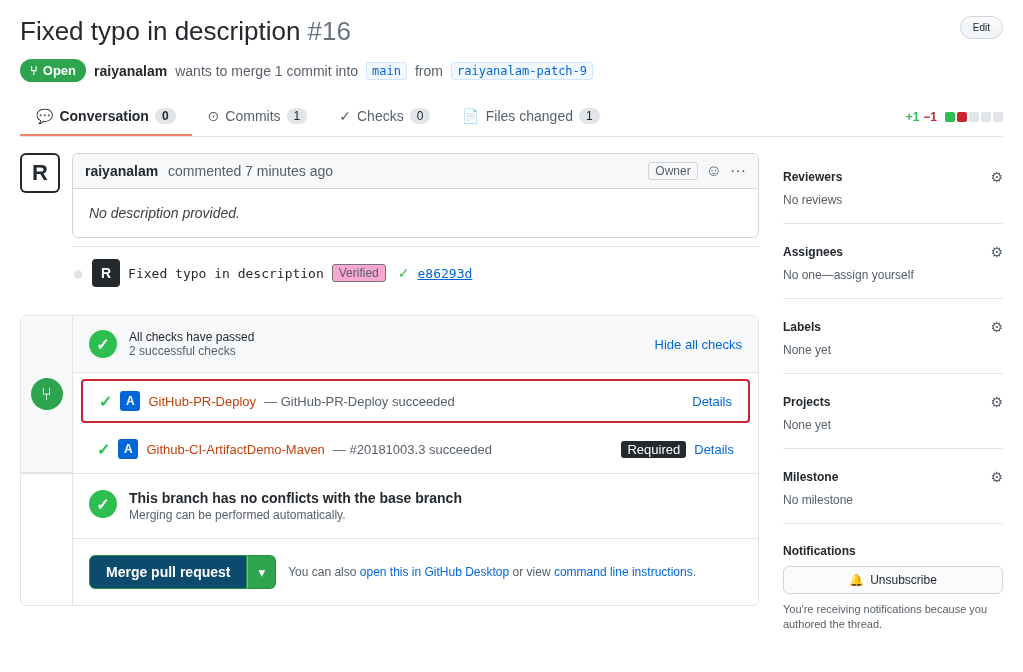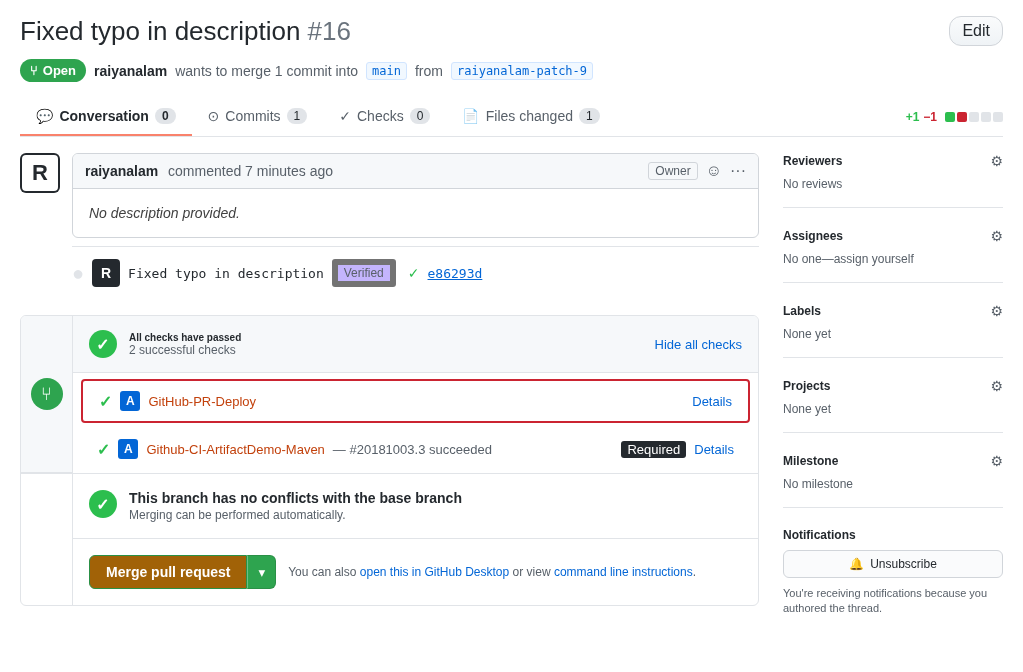--- a/index.html
+++ b/index.html
@@ -3,21 +3,21 @@
   <meta charset="utf-8">
   <style>
     * { box-sizing: border-box; margin: 0; padding: 0; }
     body { font-family: -apple-system, BlinkMacSystemFont, 'Segoe UI', Helvetica, Arial, sans-serif; font-size: 14px; color: #24292e; background: #fff; }
     
     .page { display: flex; flex-direction: column; width: 1023px; min-height: 672px; padding: 16px 20px; }
     
     .pr-header { display: flex; align-items: flex-start; justify-content: space-between; margin-bottom: 12px; }
     .pr-title { font-size: 26px; font-weight: 400; color: #24292e; }
     .pr-title-number { color: #6a737d; font-weight: 300; }
-    .edit-btn { padding: 5px 12px; border: 1px solid #d1d5da; border-radius: 12px; background: linear-gradient(180deg, #fafbfc, #eff3f6); cursor: pointer; font-size: 16px; color: #24292e; }
+    .edit-btn { padding: 5px 12px; border: 1px solid #d1d5da; border-radius: 12px; background: linear-gradient(180deg, #fafbfc, #eff3f6); cursor: pointer; font-size: 10px; color: #24292e; }
     
     .pr-meta { display: flex; align-items: center; gap: 8px; margin-bottom: 16px; font-size: 14px; color: #586069; }
     .open-badge { background: #2ea44f; color: #fff; padding: 4px 10px; border-radius: 20px; font-size: 13px; font-weight: 600; display: flex; align-items: center; gap: 5px; }
     .pr-meta a { color: #0366d6; text-decoration: none; }
     .branch-tag { background: #f1f8ff; color: #0366d6; border: 1px solid #d1e5ff; border-radius: 3px; padding: 1px 5px; font-family: monospace; font-size: 12px; }
     
     .tabs { display: flex; align-items: center; border-bottom: 1px solid #e1e4e8; margin-bottom: 16px; }
     .tab { display: flex; align-items: center; gap: 6px; padding: 10px 16px; font-size: 14px; color: #586069; cursor: pointer; border-bottom: 2px solid transparent; text-decoration: none; }
     .tab.active { color: #24292e; border-bottom-color: #f9826c; font-weight: 600; }
     .tab-count { background: #e1e4e8; border-radius: 20px; padding: 1px 7px; font-size: 12px; color: #24292e; }
@@ -25,21 +25,21 @@
     .diff-add { color: #2cbe4e; font-weight: 600; }
     .diff-remove { color: #cb2431; font-weight: 600; }
     .diff-bars { display: flex; gap: 2px; align-items: center; margin-left: 4px; }
     .diff-bar { width: 10px; height: 10px; border-radius: 2px; }
     .diff-bar.green { background: #2cbe4e; }
     .diff-bar.red { background: #cb2431; }
     .diff-bar.gray { background: #e1e4e8; }
     
     .main-content { display: flex; gap: 24px; }
     .left-col { flex: 1; min-width: 0; }
-    .right-col { width: 220px; flex-shrink: 0; }
+    .right-col { width: 220px; flex-shrink: 0; margin-top: 16px; }
     
     .comment-section { margin-bottom: 16px; }
     .comment-box { display: flex; gap: 12px; margin-bottom: 8px; }
     .avatar { width: 40px; height: 40px; border-radius: 6px; background: #24292e; display: flex; align-items: center; justify-content: center; flex-shrink: 0; }
     .avatar-inner { width: 36px; height: 36px; border-radius: 4px; background: #fff; display: flex; align-items: center; justify-content: center; }
     .avatar-logo { font-size: 22px; font-weight: 900; color: #24292e; }
     
     .comment-body { flex: 1; border: 1px solid #d1d5da; border-radius: 6px; overflow: hidden; }
     .comment-header { background: #f6f8fa; padding: 8px 12px; display: flex; align-items: center; justify-content: space-between; border-bottom: 1px solid #d1d5da; }
     .comment-author { font-weight: 600; color: #24292e; }
@@ -47,33 +47,33 @@
     .comment-header-right { display: flex; align-items: center; gap: 8px; }
     .owner-badge { border: 1px solid #d1d5da; border-radius: 3px; padding: 1px 6px; font-size: 12px; color: #586069; }
     .reaction-btn { cursor: pointer; color: #586069; font-size: 16px; }
     .more-btn { cursor: pointer; color: #586069; font-size: 16px; }
     .comment-content { padding: 16px; color: #404040; font-style: italic; }
     
     .commit-ref { display: flex; align-items: center; gap: 8px; padding: 12px 0; border-top: 1px solid #e1e4e8; margin-left: 52px; }
     .commit-icon-small { width: 28px; height: 28px; border-radius: 4px; background: #24292e; display: flex; align-items: center; justify-content: center; flex-shrink: 0; }
     .commit-icon-inner { font-size: 14px; color: #fff; font-weight: 900; }
     .commit-mono { font-family: monospace; font-size: 13px; color: #24292e; }
-    .verified-badge { background: #c4b5fd; border-radius: 3px; padding: 1px 6px; font-size: 12px; color: #586069; border: 6px solid #737373; }
+    .verified-badge { background: #f9a8d4; border-radius: 3px; padding: 1px 6px; font-size: 12px; color: #586069; border: 1px solid #737373; }
     .check-green { color: #2cbe4e; margin-left: 4px; }
     .commit-hash { color: #0366d6; font-family: monospace; font-size: 13px; }
     
     .add-commits-info { font-size: 12px; color: #586069; margin-bottom: 16px; padding: 8px 0; }
     .add-commits-info a { color: #0366d6; text-decoration: none; }
     
     .checks-section { border: 1px solid #e1e4e8; border-radius: 6px; margin-bottom: 16px; overflow: hidden; }
     .checks-header { background: #f6f8fa; padding: 14px 16px; display: flex; align-items: center; gap: 12px; border-bottom: 1px solid #e1e4e8; }
     .check-status-circle { width: 28px; height: 28px; border-radius: 50%; background: #2cbe4e; display: flex; align-items: center; justify-content: center; flex-shrink: 0; }
     .check-status-icon { color: #fff; font-size: 16px; font-weight: 700; }
     .checks-title-block { flex: 1; }
-    .checks-title { font-weight: 700; font-size: 10px; color: #24292e; }
+    .checks-title { font-weight: 400; font-size: 12px; color: #24292e; }
     .checks-subtitle { font-size: 12px; color: #586069; }
     .hide-all-checks { color: #0366d6; font-size: 13px; cursor: pointer; text-decoration: none; }
     
     .check-item { display: flex; align-items: center; padding: 10px 16px; border-bottom: 1px solid #e1e4e8; gap: 10px; }
     .check-item-left { display: flex; align-items: center; gap: 8px; flex: 1; }
     .check-tick { color: #2cbe4e; font-size: 16px; font-weight: 700; }
     .check-app-icon { width: 20px; height: 20px; border-radius: 3px; background: #0366d6; display: flex; align-items: center; justify-content: center; flex-shrink: 0; }
     .check-app-icon-inner { color: #fff; font-size: 12px; font-weight: 700; }
     .check-name { font-size: 13px; color: #c2410c; }
     .check-desc { color: #586069; font-size: 13px; }
@@ -82,21 +82,21 @@
     .details-link { color: #0366d6; font-size: 13px; cursor: pointer; text-decoration: none; }
     
     .no-conflict-section { padding: 16px; display: flex; align-items: flex-start; gap: 12px; }
     .no-conflict-circle { width: 28px; height: 28px; border-radius: 50%; background: #2cbe4e; display: flex; align-items: center; justify-content: center; flex-shrink: 0; }
     .no-conflict-text { }
     .no-conflict-title { font-weight: 600; font-size: 14px; color: #24292e; }
     .no-conflict-sub { font-size: 12px; color: #586069; margin-top: 2px; }
     
     .merge-section { padding: 16px; border-top: 1px solid #e1e4e8; display: flex; align-items: center; gap: 12px; }
     .merge-btn-group { display: flex; align-items: stretch; }
-    .merge-btn { background: #a16207; color: #fff; border: 1px solid #2a9046; padding: 8px 16px; border-radius: 6px 0 0 6px; cursor: pointer; font-size: 14px; font-weight: 600; }
+    .merge-btn { background: #0c4a6e; color: #fff; border: 1px solid #2a9046; padding: 8px 16px; border-radius: 6px 0 0 6px; cursor: pointer; font-size: 14px; font-weight: 600; }
     .merge-btn-dropdown { background: #2ea44f; color: #fff; border: 1px solid #2a9046; border-left: 1px solid rgba(255,255,255,0.3); padding: 8px 10px; border-radius: 0 6px 6px 0; cursor: pointer; }
     .merge-also { font-size: 12px; color: #586069; }
     .merge-also a { color: #0366d6; text-decoration: none; text-align: center; }
     
     
     .sidebar-section { margin-bottom: 20px; border-bottom: 1px solid #e1e4e8; padding-bottom: 16px; }
     .sidebar-section:last-child { border-bottom: none; }
     .sidebar-header { display: flex; align-items: center; justify-content: space-between; margin-bottom: 8px; }
     .sidebar-title { font-size: 12px; font-weight: 600; color: #24292e; }
     .sidebar-gear { color: #586069; cursor: pointer; font-size: 14px; }
@@ -225,20 +225,21 @@
             </div>
 
             <div style="padding:2px 8px;">
               <div class="check-item" style="border:2px solid #cb2431; border-radius:4px; margin:4px 0;">
                 <div class="check-item-left">
                   <span class="check-tick">✓</span>
                   <div class="check-app-icon">
                     <span class="check-app-icon-inner">A</span>
                   </div>
                   <span class="check-name">GitHub-PR-Deploy</span>
+                  <span class="check-desc">— GitHub-PR-Deploy succeeded</span>
                 </div>
                 <div class="check-right">
                   <a class="details-link" href="#">Details</a>
                 </div>
               </div>
             </div>
 
             <div style="padding:0 8px 4px 8px;">
               <div class="check-item" style="border-bottom:none;">
                 <div class="check-item-left">

